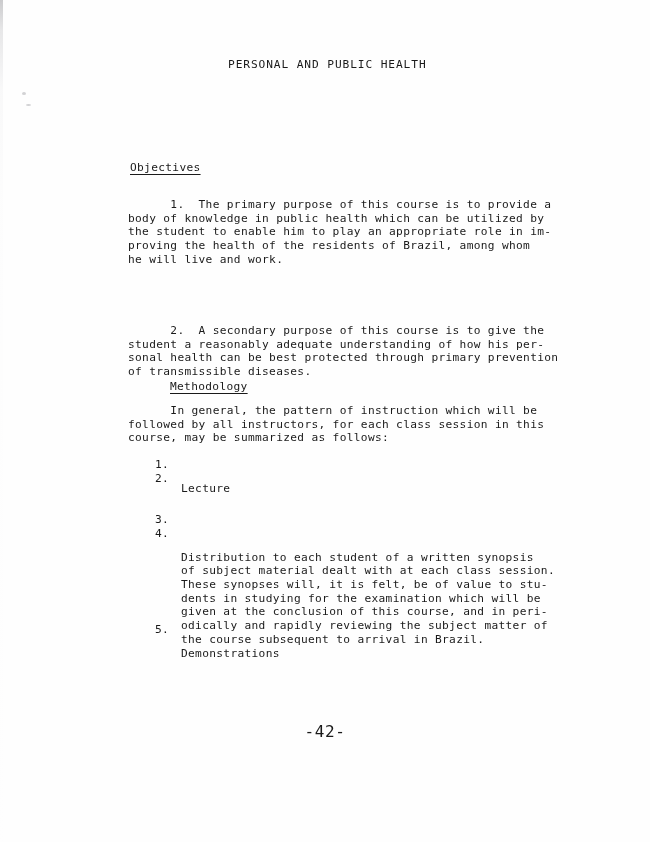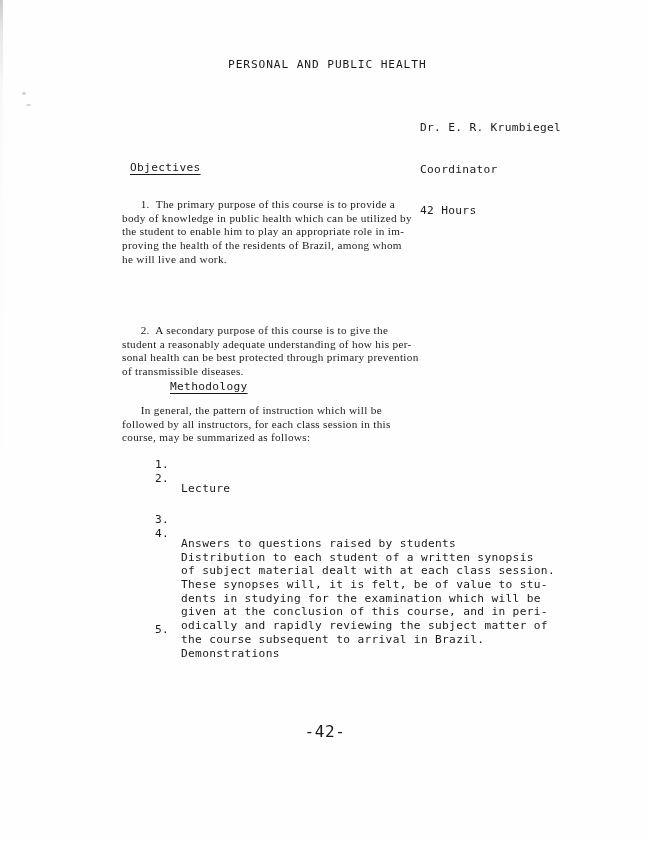--- a/index.html
+++ b/index.html
@@ -65,21 +65,21 @@
   .heading {
     left: 130px;
     text-decoration: underline;
     text-underline-offset: 2.5px;
     text-decoration-thickness: 1px;
   }
   #heading-objectives { top: 161px; }
   #heading-methodology { top: 380px; margin-left: 40px; }
 
   
-  .body-block { left: 122px; font-family: Liberation Serif, serif; }
+  .body-block { left: 128px; }
   #para-objective-1 { top: 198px; }
   #para-objective-2 { top: 276px; margin-top: 48px; }
   #para-methodology-intro { top: 404px; }
 
   
   .list-marker {
     left: 155px;
     width: 26px;
     text-align: left;
   }
@@ -107,25 +107,20 @@
 <body>
 
 <div id="page">
 
   <div class="scan-edge-left"></div>
   <div class="scan-speck" style="left:22px; top:92px; width:4px; height:3px;"></div>
   <div class="scan-speck" style="left:26px; top:104px; width:5px; height:2px;"></div>
 
   <div class="txt" id="doc-title">PERSONAL AND PUBLIC HEALTH</div>
 
-  <div class="txt" id="byline-block">
-    <div>Dr. E. R. Krumbiegel</div>
-    <div>Coordinator</div>
-    <div>42 Hours</div>
-  </div>
 
   <div class="txt heading" id="heading-objectives">Objectives</div>
 
   <div class="txt body-block" id="para-objective-1">      1.  The primary purpose of this course is to provide a
 body of knowledge in public health which can be utilized by
 the student to enable him to play an appropriate role in im-
 proving the health of the residents of Brazil, among whom
 he will live and work.</div>
 
   <div class="txt body-block" id="para-objective-2">      2.  A secondary purpose of this course is to give the
@@ -138,21 +133,20 @@
   <div class="txt body-block" id="para-methodology-intro">      In general, the pattern of instruction which will be
 followed by all instructors, for each class session in this
 course, may be summarized as follows:</div>
 
   <div class="txt list-marker" id="item-1-marker">1.</div>
   <div class="txt list-text" id="item-1-text">Lecture</div>
 
   <div class="txt list-marker" id="item-2-marker">2.</div>
 
   <div class="txt list-marker" id="item-3-marker">3.</div>
-  <div class="txt list-text" id="item-3-text">Answers to questions raised by students</div>
 
   <div class="txt list-marker" id="item-4-marker">4.</div>
   <div class="txt list-text" id="item-4-text">Distribution to each student of a written synopsis
 of subject material dealt with at each class session.
 These synopses will, it is felt, be of value to stu-
 dents in studying for the examination which will be
 given at the conclusion of this course, and in peri-
 odically and rapidly reviewing the subject matter of
 the course subsequent to arrival in Brazil.</div>
 

